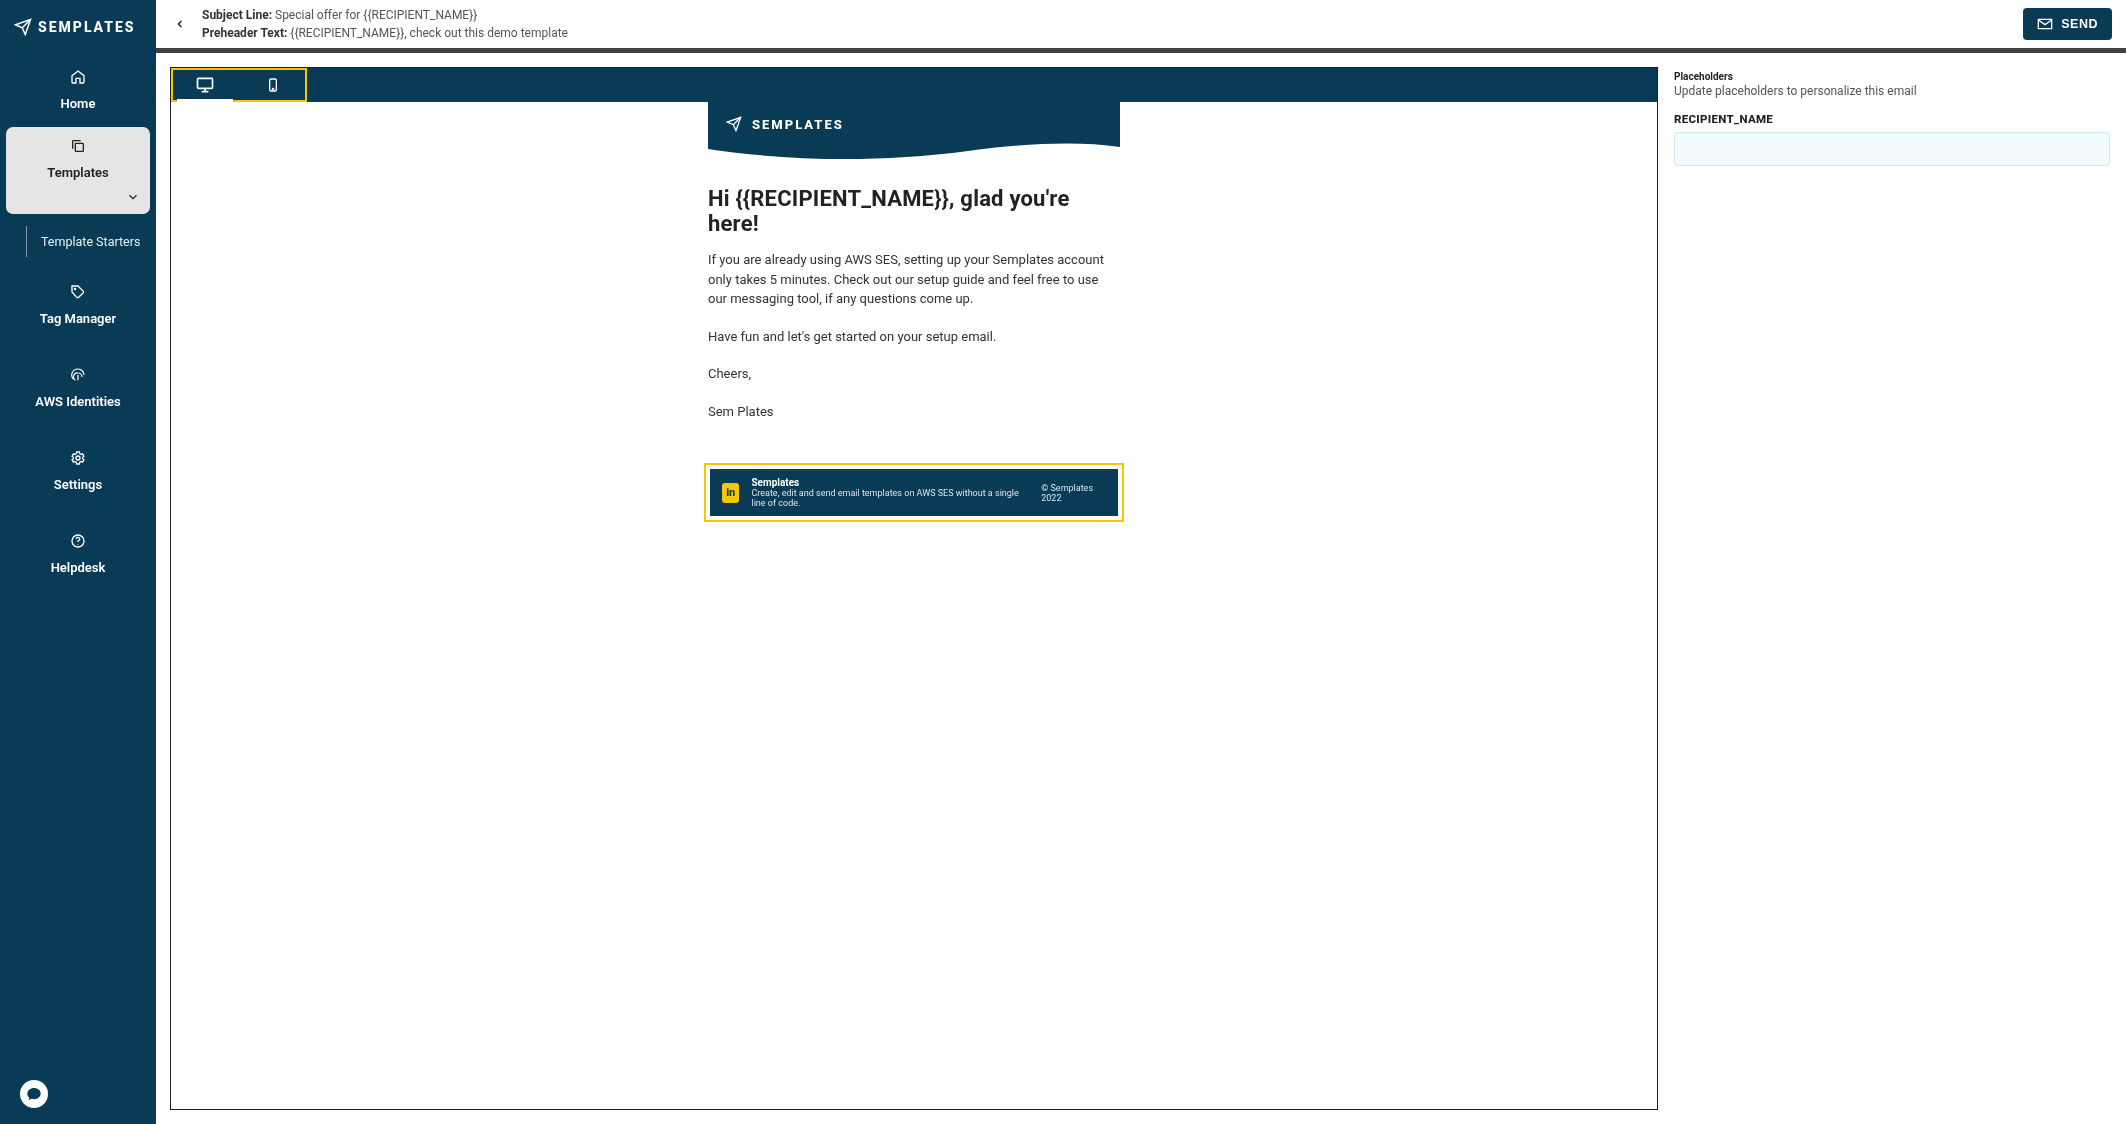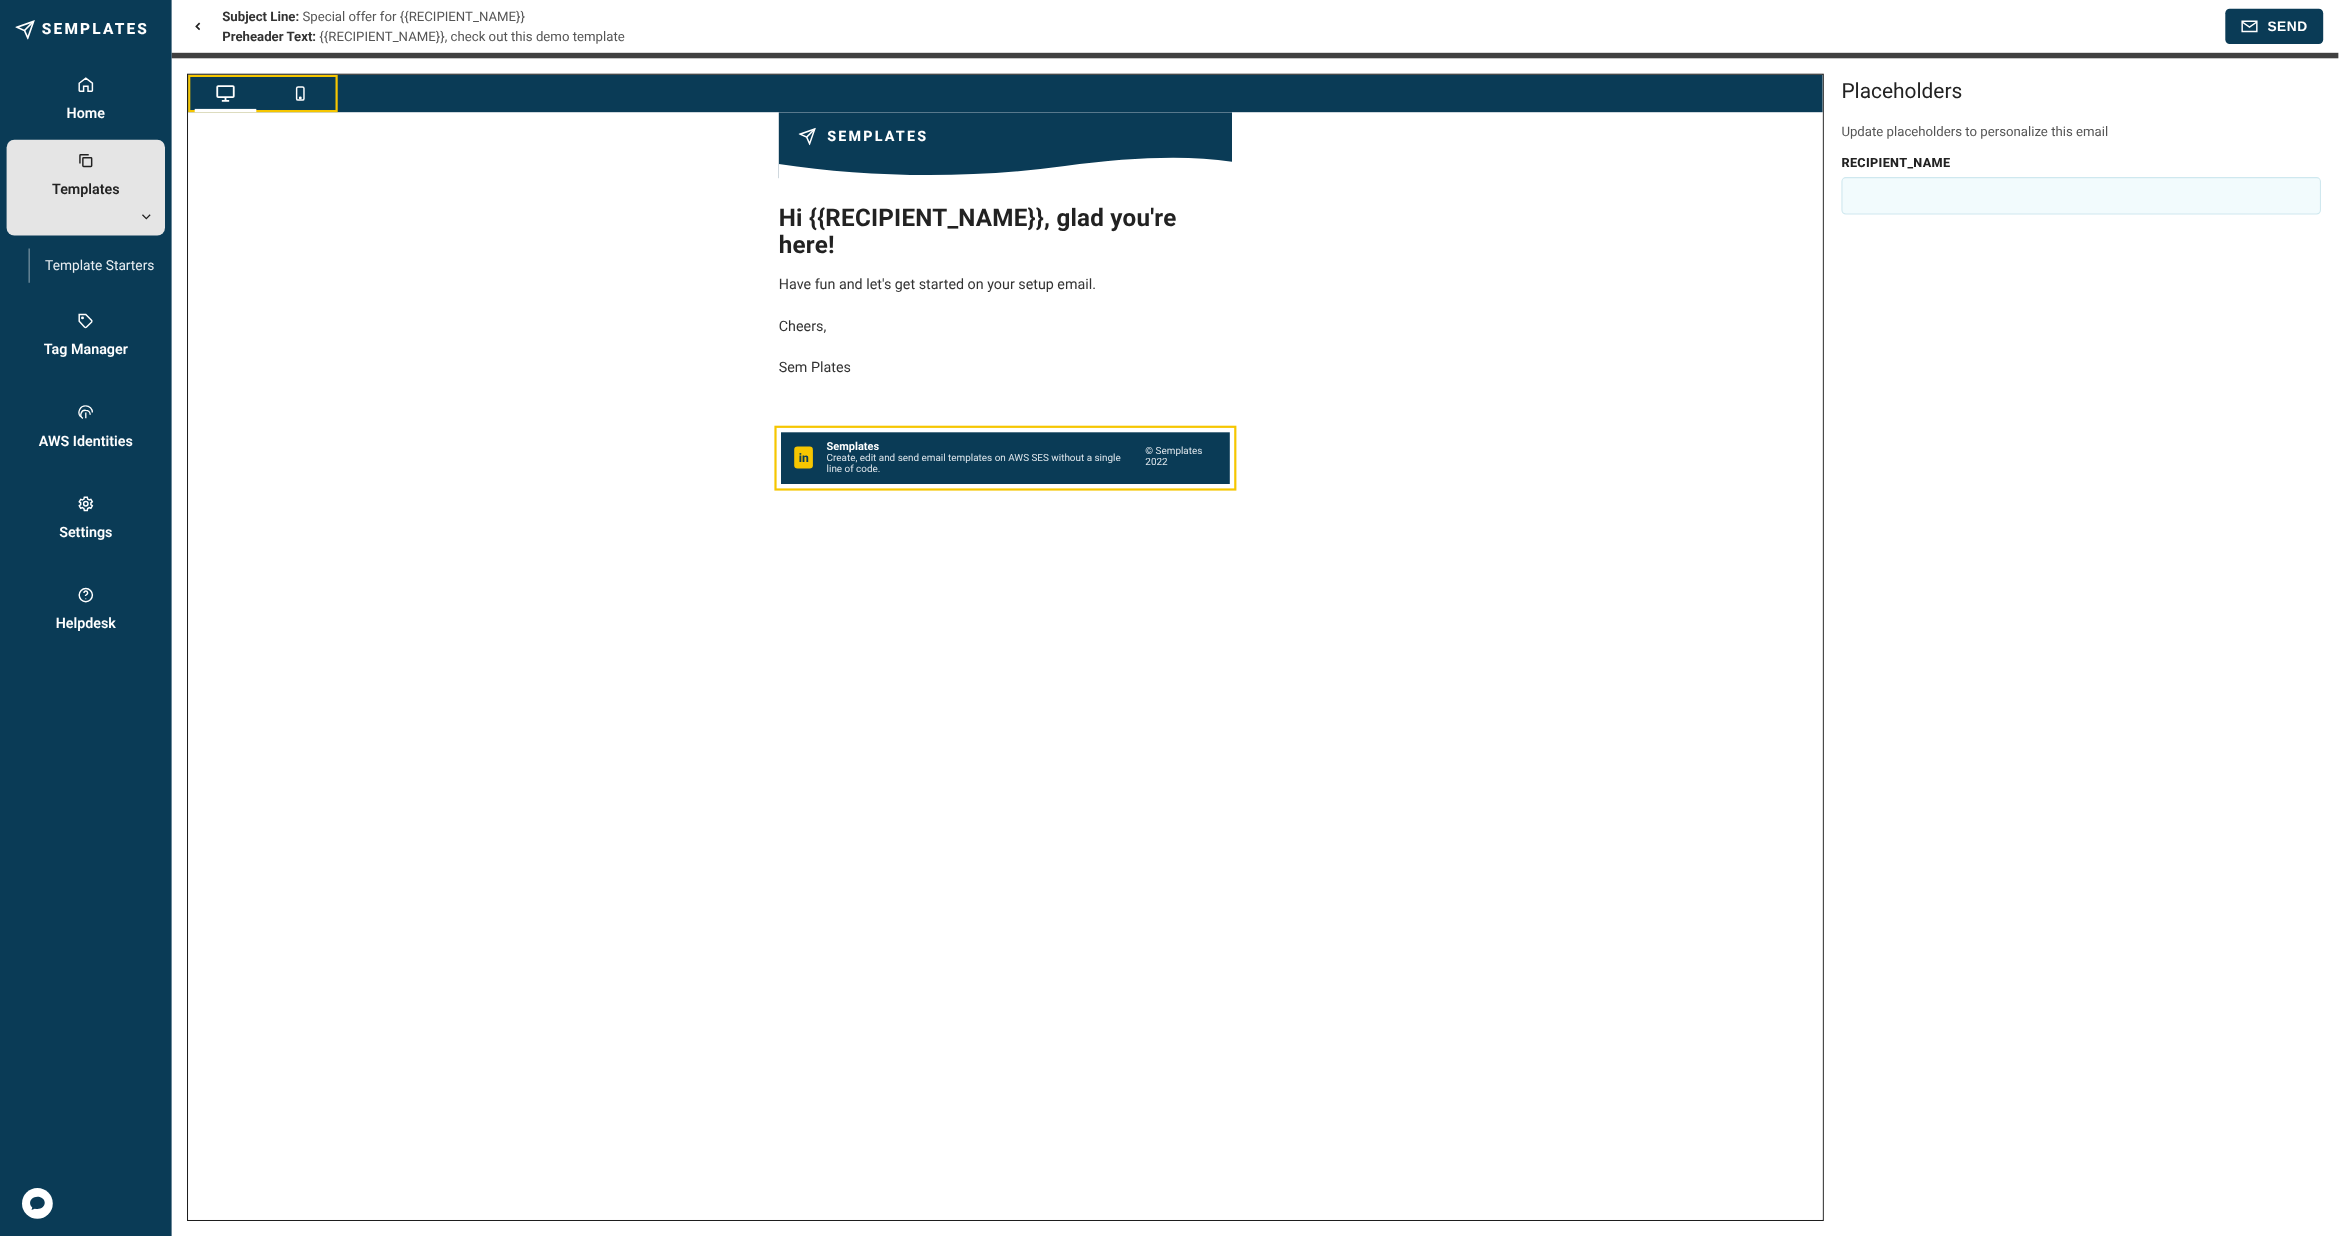--- a/index.html
+++ b/index.html
@@ -48,21 +48,21 @@
   .email-footer-wrap { width:420px; margin:0 auto; border:2px solid #f6c600; padding:4px; }
   .email-footer { background:#0a3b56; color:#fff; display:flex; align-items:center; padding:8px 12px; gap:12px; }
   .li-badge { width:20px; height:20px; background:#f6c600; color:#0a3b56; border-radius:3px; display:flex; align-items:center; justify-content:center; font-weight:800; font-size:11px; }
   .ef-text { display:flex; flex-direction:column; }
   .ef-name { font-size:10px; font-weight:700; }
   .ef-sub { font-size:9px; color:#dce4ea; }
   .ef-copy { margin-left:auto; font-size:9px; color:#dce4ea; }
 
   
   .rpanel { width:440px; flex-shrink:0; display:flex; flex-direction:column; padding:4px 2px 0 2px; }
-  .rpanel h3 { font-size:19px; font-weight:400; color:#222; margin-bottom:19px; }
+  .rpanel h3 { font-size:10px; font-weight:700; color:#222; margin-bottom:2px; }
   .rpanel .sub { font-size:12px; color:#555; margin-bottom:14px; }
   .field-label { font-size:11.5px; font-weight:800; letter-spacing:.3px; margin-bottom:6px; }
   .rinput { width:100%; border:1px solid #cfe8ef; background:#f2fbfd; border-radius:4px; height:34px; padding:6px 10px; font-size:13px; outline:none; }
   .update-row { display:flex; justify-content:flex-end; margin-top:12px; }
   .update-btn { background:#0a3b56; color:#fff; border:none; border-radius:4px; padding:8px 14px; font-size:12px; font-weight:800; letter-spacing:.5px; cursor:pointer; }
 
   svg { display:block; }
 </style>
 </head>
 <body>
@@ -229,20 +229,21 @@
                     </svg>
                 </span>
                 <span>SEMPLATES</span>
               </div>
               <svg class="wave" viewBox="0 0 412 22" preserveAspectRatio="none">
                 <path d="M0,22 L0,8 C80,20 170,22 260,10 C320,2 370,0 412,6 L412,22 Z" fill="#ffffff"></path>
               </svg>
             </div>
             <div class="email-body">
               <h2>Hi {{RECIPIENT_NAME}}, glad you're here!</h2>
+              <p>If you are already using AWS SES, setting up your Semplates account only takes 5 minutes. Check out our setup guide and feel free to use our messaging tool, if any questions come up.</p>
               <p>Have fun and let's get started on your setup email.</p>
               <p>Cheers,</p>
               <p>Sem Plates</p>
             </div>
             <div class="email-footer-wrap">
               <div class="email-footer">
                 <div class="li-badge">
                   <span>in</span>
                 </div>
                 <div class="ef-text">

